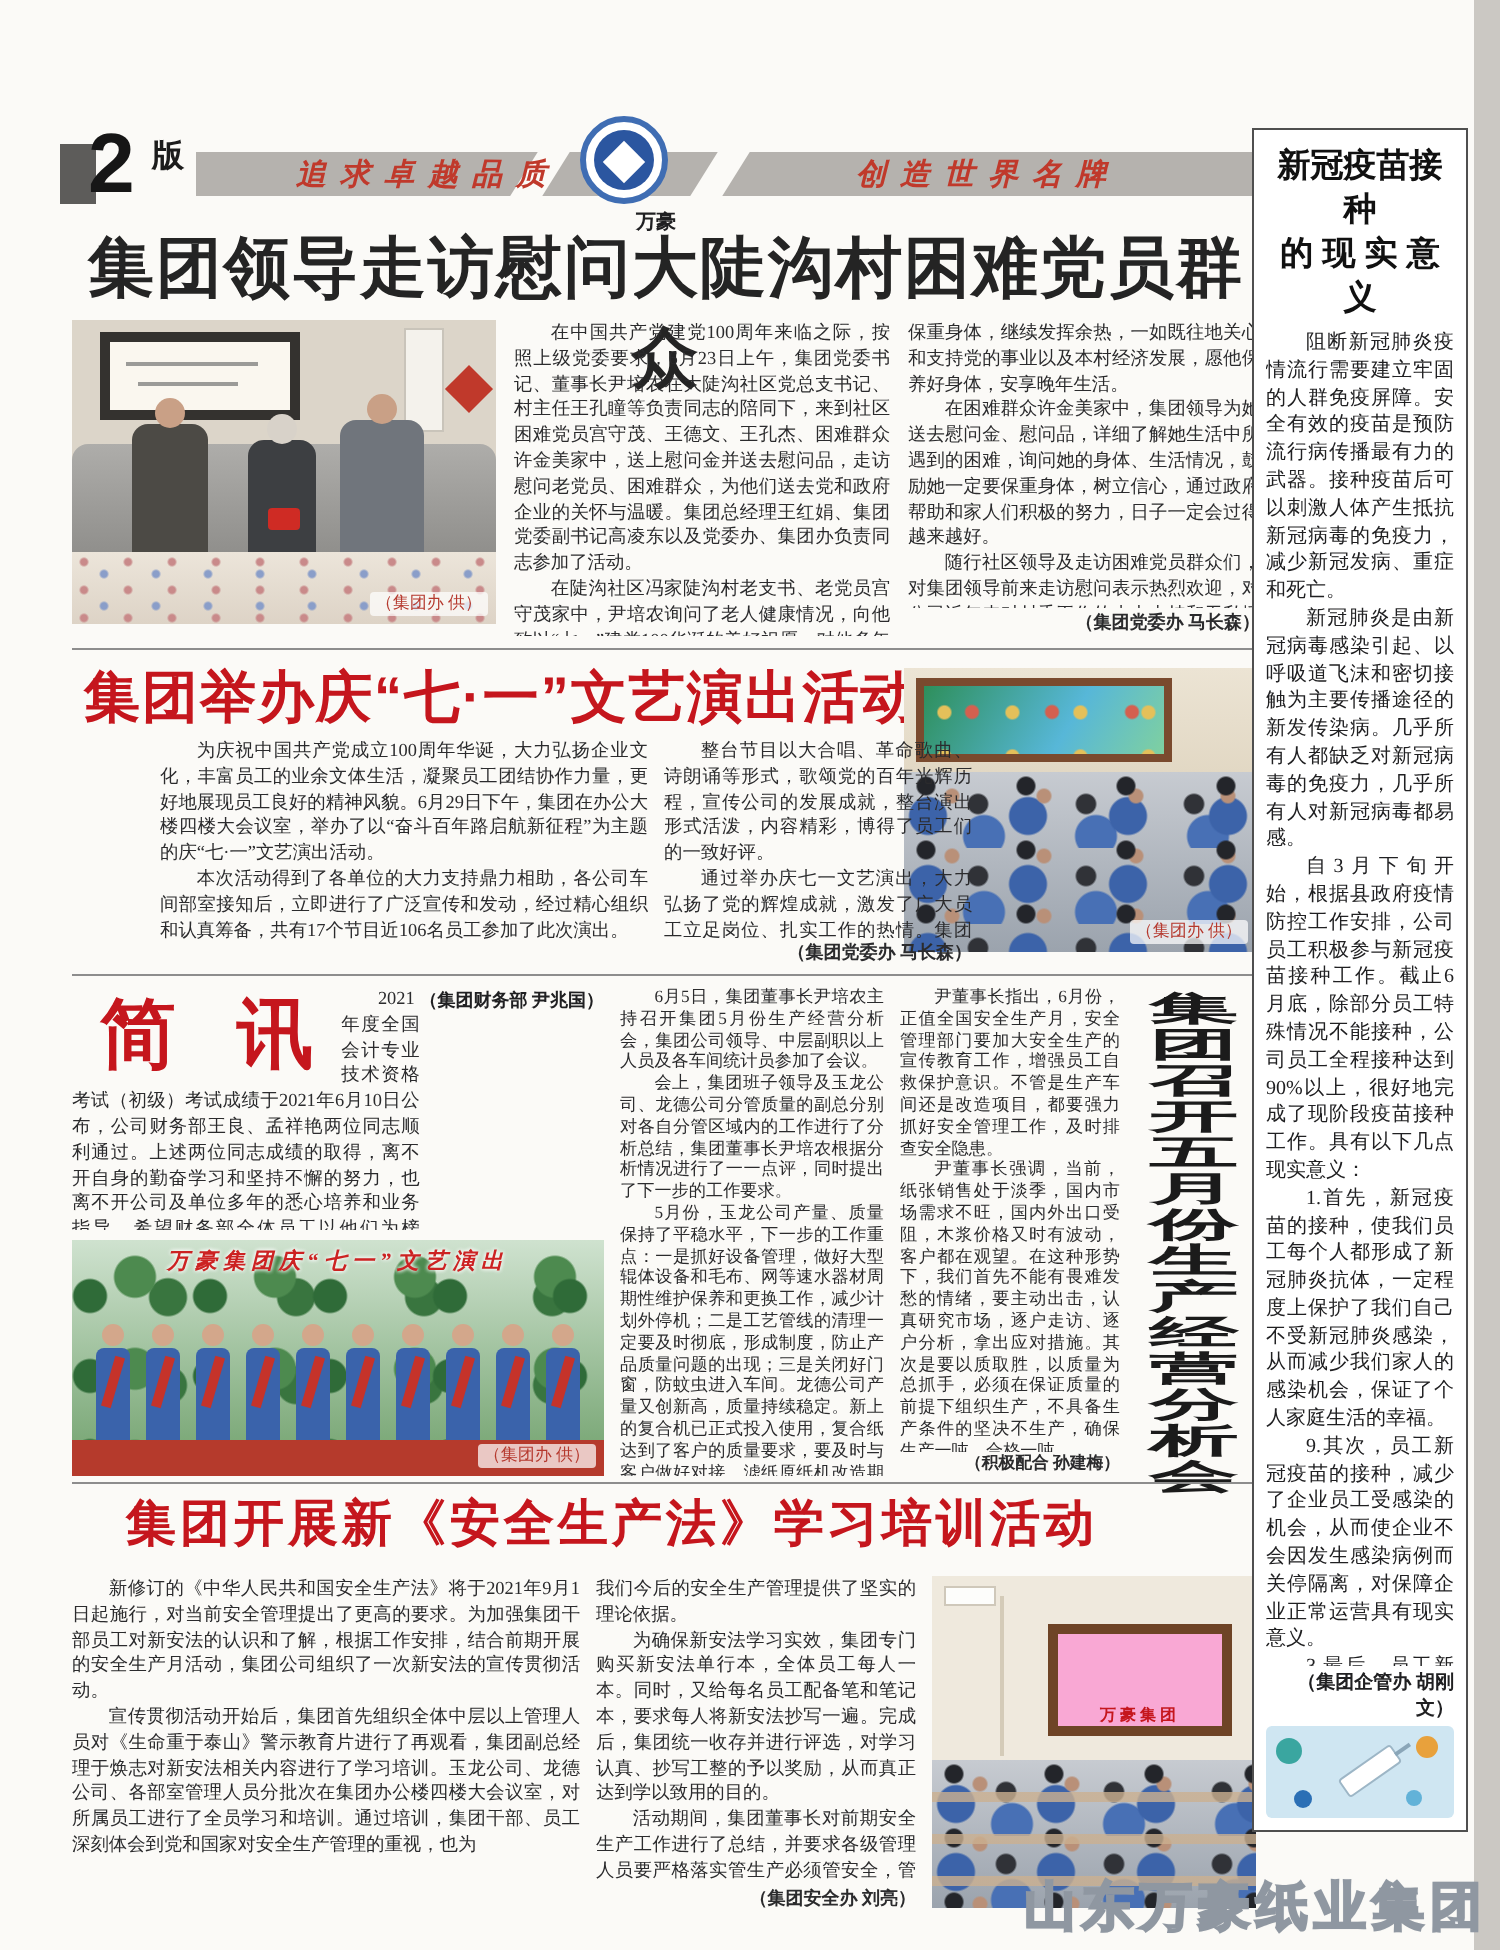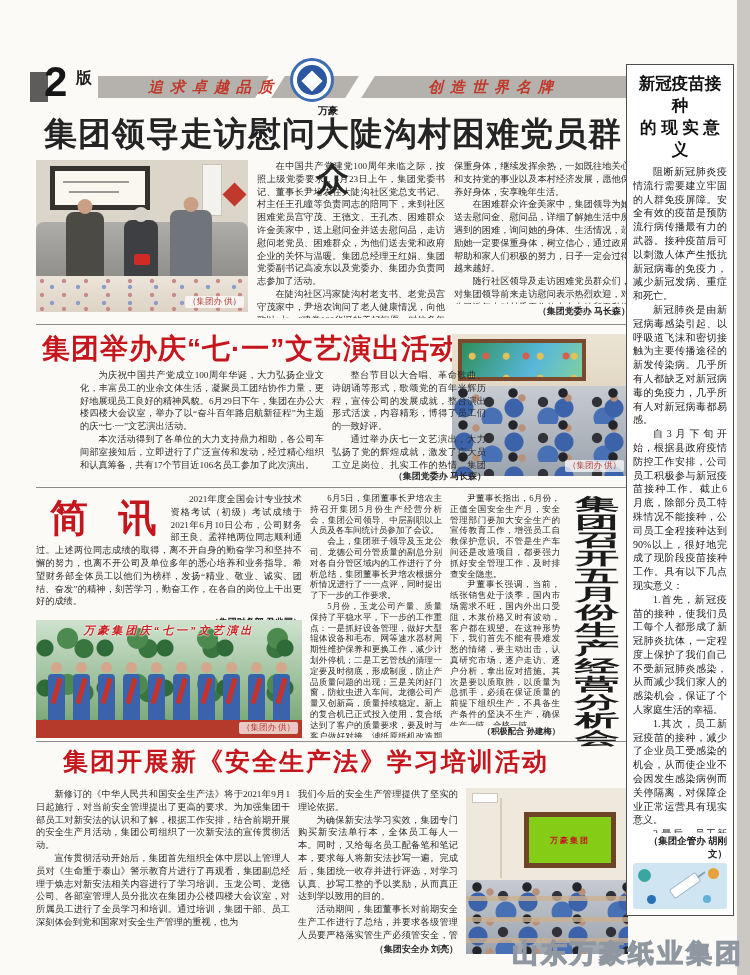--- a/index.html
+++ b/index.html
@@ -47,21 +47,21 @@
 
   .a1-body { left:36px; top:160px; width:594px; height:158px; display:flex; gap:9px; }
   .a1c1 { width:188px; } .a1c2 { width:176px; }
   .hr { position:absolute; left:36px; width:594px; border-top:1px solid #8d8d8d; }
   .hr1 { top:324px; } .hr2 { top:487px; } .hr3 { top:741px; }
 
   .a2-body { left:36px; top:369px; width:406px; height:114px; display:flex; gap:8px;margin-left:44px; }
   .a2c1 { width:244px; } .a2c2 { width:154px; }
 
   .mid { left:36px; top:493px; width:594px; height:245px; display:flex; gap:8px; }
-  .briefs { width:266px; position:relative; display:flex; flex-direction:column; }
+  .briefs { width:266px; position:relative; display:flex; flex-direction:row; }
   .brief-title { float:left; color:#c5161d; font-weight:900; font-size:38px; line-height:46px;
                  letter-spacing:10px; margin:2px 4px 2px 14px;
                  font-family:"Liberation Sans","DejaVu Sans",sans-serif; }
   .brief-wrap { height:122px; overflow:hidden; }
   .m1 { width:132px; } .m2 { width:110px; }
   .vh { width:58px; display:flex; flex-direction:column; justify-content:space-between; }
   .vchar { height:18px; text-align:center; font-size:17px; font-weight:900; color:#1b1b1b;
            transform:scaleX(2.6); font-family:"Liberation Sans","DejaVu Sans",sans-serif; }
 
   .a4-body { left:36px; top:788px; width:594px; height:168px; display:flex; gap:8px; }
@@ -125,21 +125,21 @@
   .fig { width:17px; height:46px; background:#3a63ab; border-radius:4px 4px 0 0; position:relative; }
   .fig::before { content:""; position:absolute; top:-12px; left:3px; width:11px; height:11px;
                  border-radius:50%; background:#d3a78b; }
   .fig::after { content:""; position:absolute; left:6px; top:4px; width:5px; height:26px;
                 background:#c5332a; transform:rotate(16deg); }
   .p3-carpet { position:absolute; left:0; right:0; bottom:0; height:18px; background:#b53a2c; }
 
   .photo4 { width:162px; height:166px; background:#efe9dd; }
   .p4-ac { position:absolute; left:6px; top:5px; width:26px; height:10px; background:#fdfdfb; border:1px solid #cfc8ba; }
   .p4-screen { position:absolute; left:58px; top:24px; width:92px; height:56px; border:5px solid #6e4426;
-               background:#84cc16; display:flex; align-items:center; justify-content:center; }
+               background:#f9a8d4; display:flex; align-items:flex-end; justify-content:center; }
   .p4-screen-text { font-size:8px; color:#c5161d; font-weight:700; letter-spacing:2px; }
   .p4-door { position:absolute; left:34px; top:10px; width:2px; height:80px; background:#d4cbb8; }
   .p4-crowd { position:absolute; left:0; right:0; bottom:0; height:74px; }
   .p4-rows { position:absolute; left:0; right:0; bottom:0; height:74px;
      background:repeating-linear-gradient(180deg,transparent 0 16px,rgba(203,176,144,.8) 16px 21px); }
 
   
   .sidebar { left:626px; top:64px; width:108px; height:852px; background:#fff;
              border:1px solid #4f4f4f; padding:7px 6px 6px; display:flex; flex-direction:column; }
   .sb-title { text-align:center; font-weight:900; font-size:16.5px; line-height:22px; color:#111;
@@ -333,21 +333,21 @@
 </div>
 
 <aside class="abs sidebar">
   <div class="sb-title">新冠疫苗接种</div>
   <div class="sb-title">的 现 实 意 义</div>
   <div class="sb">
       <p>阻断新冠肺炎疫情流行需要建立牢固的人群免疫屏障。安全有效的疫苗是预防流行病传播最有力的武器。接种疫苗后可以刺激人体产生抵抗新冠病毒的免疫力，减少新冠发病、重症和死亡。</p>
       <p>新冠肺炎是由新冠病毒感染引起、以呼吸道飞沫和密切接触为主要传播途径的新发传染病。几乎所有人都缺乏对新冠病毒的免疫力，几乎所有人对新冠病毒都易感。</p>
       <p>自3月下旬开始，根据县政府疫情防控工作安排，公司员工积极参与新冠疫苗接种工作。截止6月底，除部分员工特殊情况不能接种，公司员工全程接种达到90%以上，很好地完成了现阶段疫苗接种工作。具有以下几点现实意义：</p>
       <p>1.首先，新冠疫苗的接种，使我们员工每个人都形成了新冠肺炎抗体，一定程度上保护了我们自己不受新冠肺炎感染，从而减少我们家人的感染机会，保证了个人家庭生活的幸福。</p>
-      <p>1.其次，员工新冠疫苗的接种，减少了企业员工受感染的机会，从而使企业不会因发生感染病例而关停隔离，对保障企业正常运营具有现实意义。</p>
+      <p>9.其次，员工新冠疫苗的接种，减少了企业员工受感染的机会，从而使企业不会因发生感染病例而关停隔离，对保障企业正常运营具有现实意义。</p>
       <p>3.最后，员工新冠疫苗的接种，不为社会添负担，不为国家增麻烦，对社会的稳定、国家的富强尽了一份微薄之力，是每个人社会责任心的具体体现。</p>
     </div>
   <div class="sb-byline">（集团企管办 胡刚文）</div>
   <div class="illo">
     <i class="v1"></i>
     <i class="v2"></i>
     <i class="v3"></i>
     <i class="v4"></i>
     <span class="syr"></span>
   </div>

